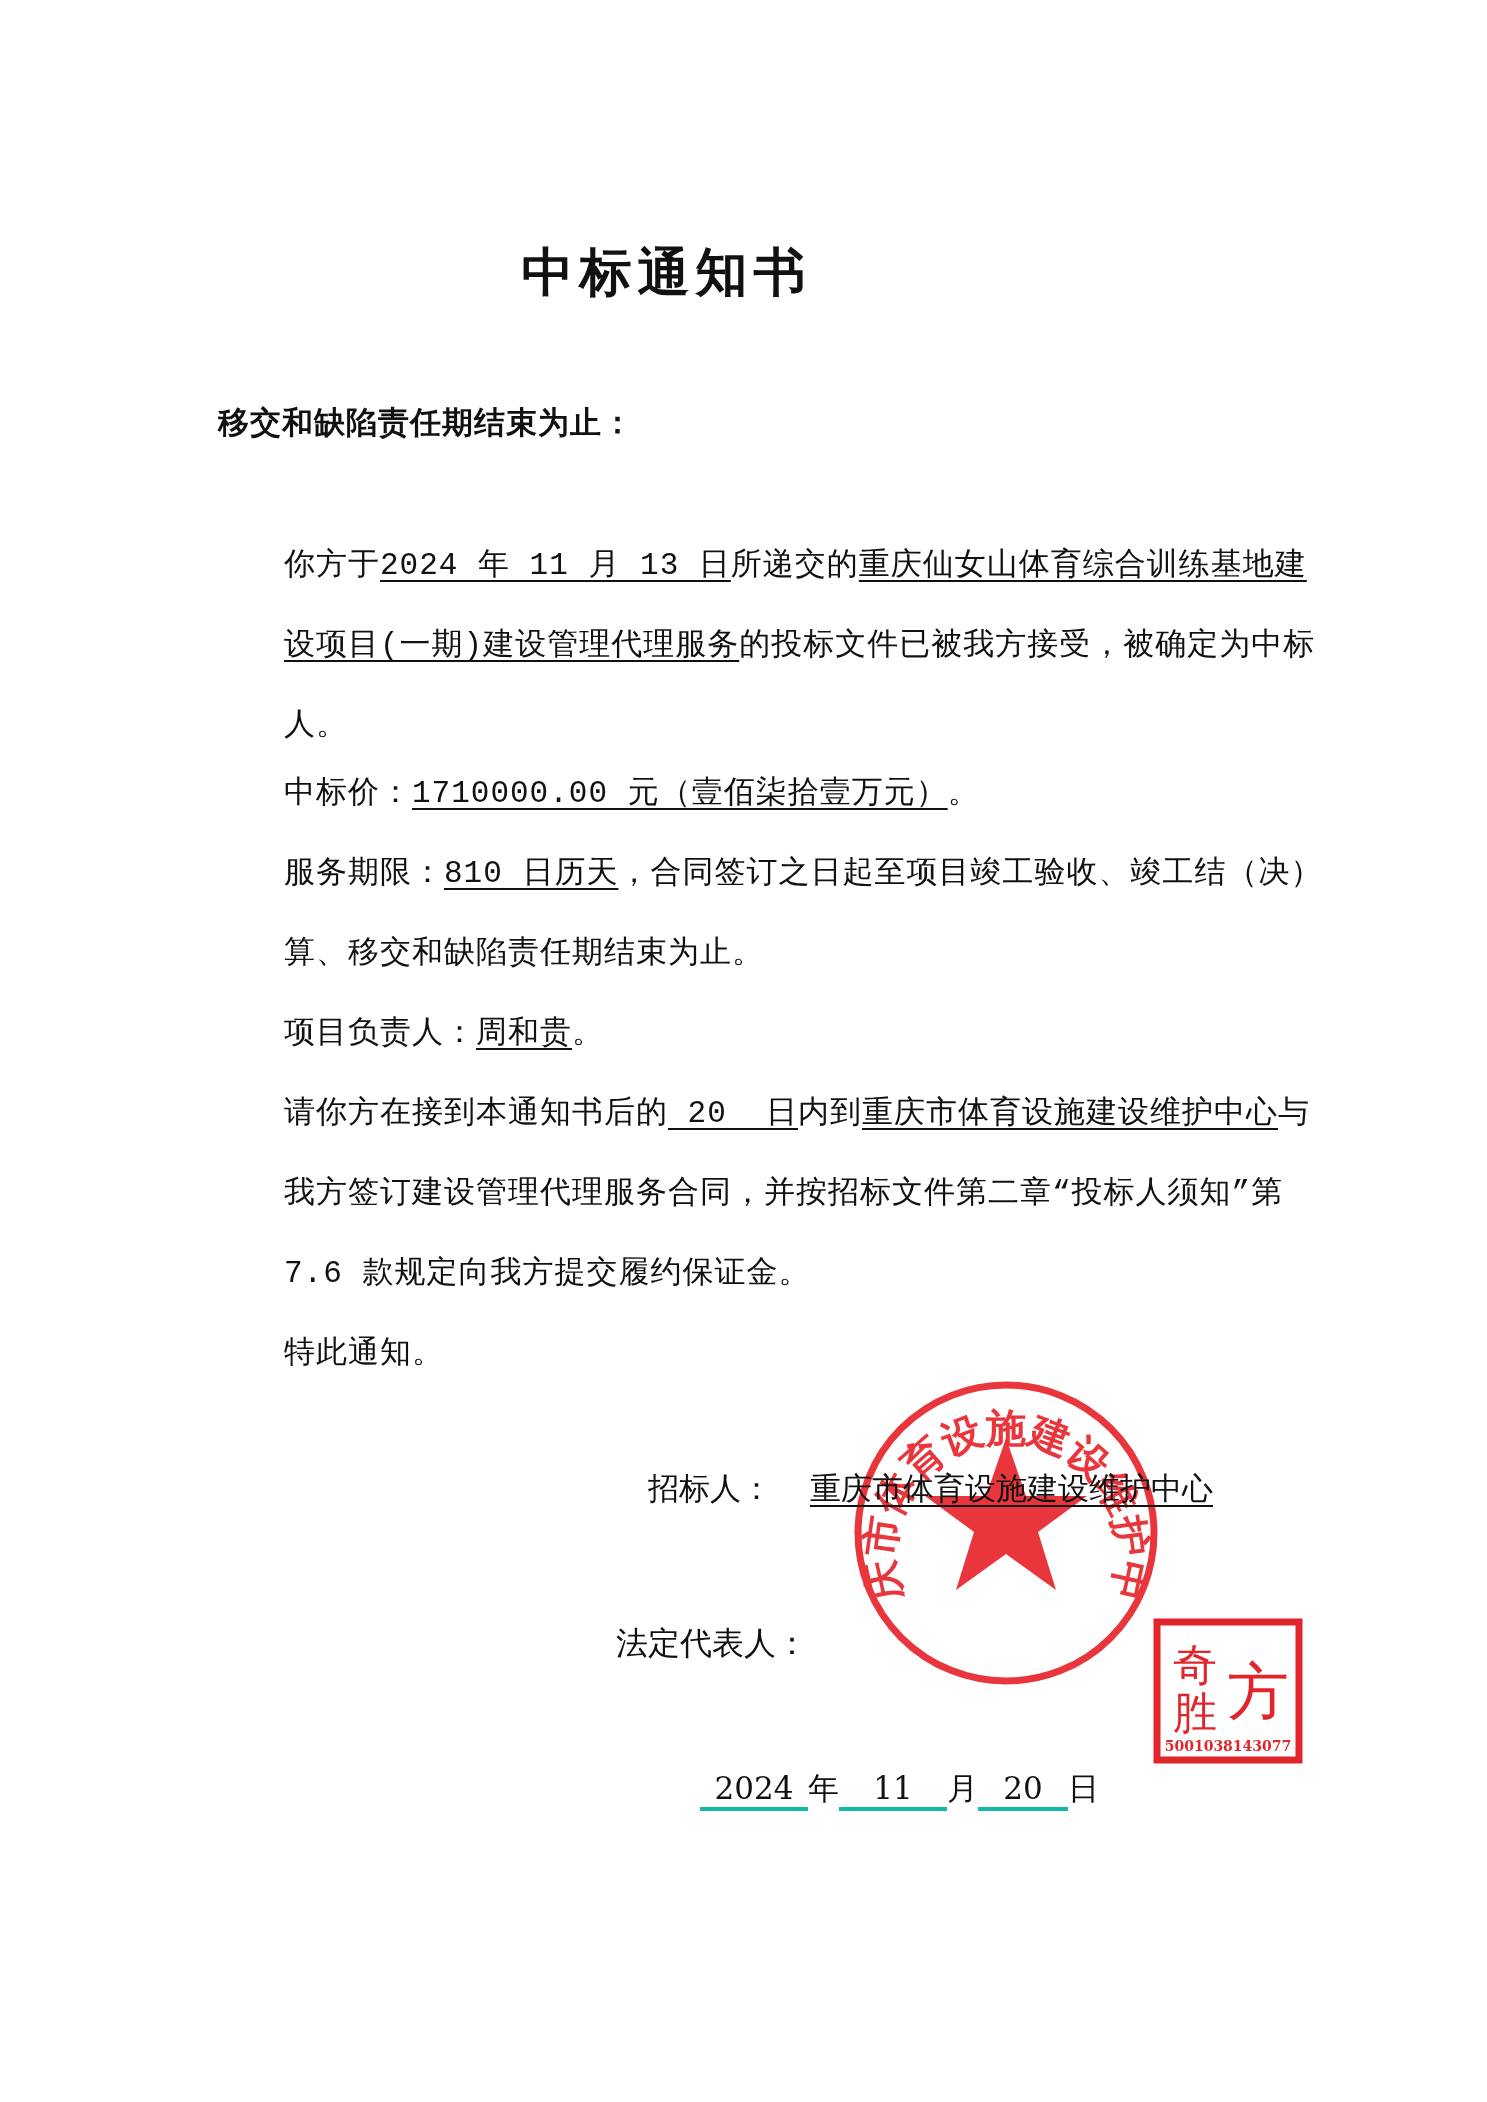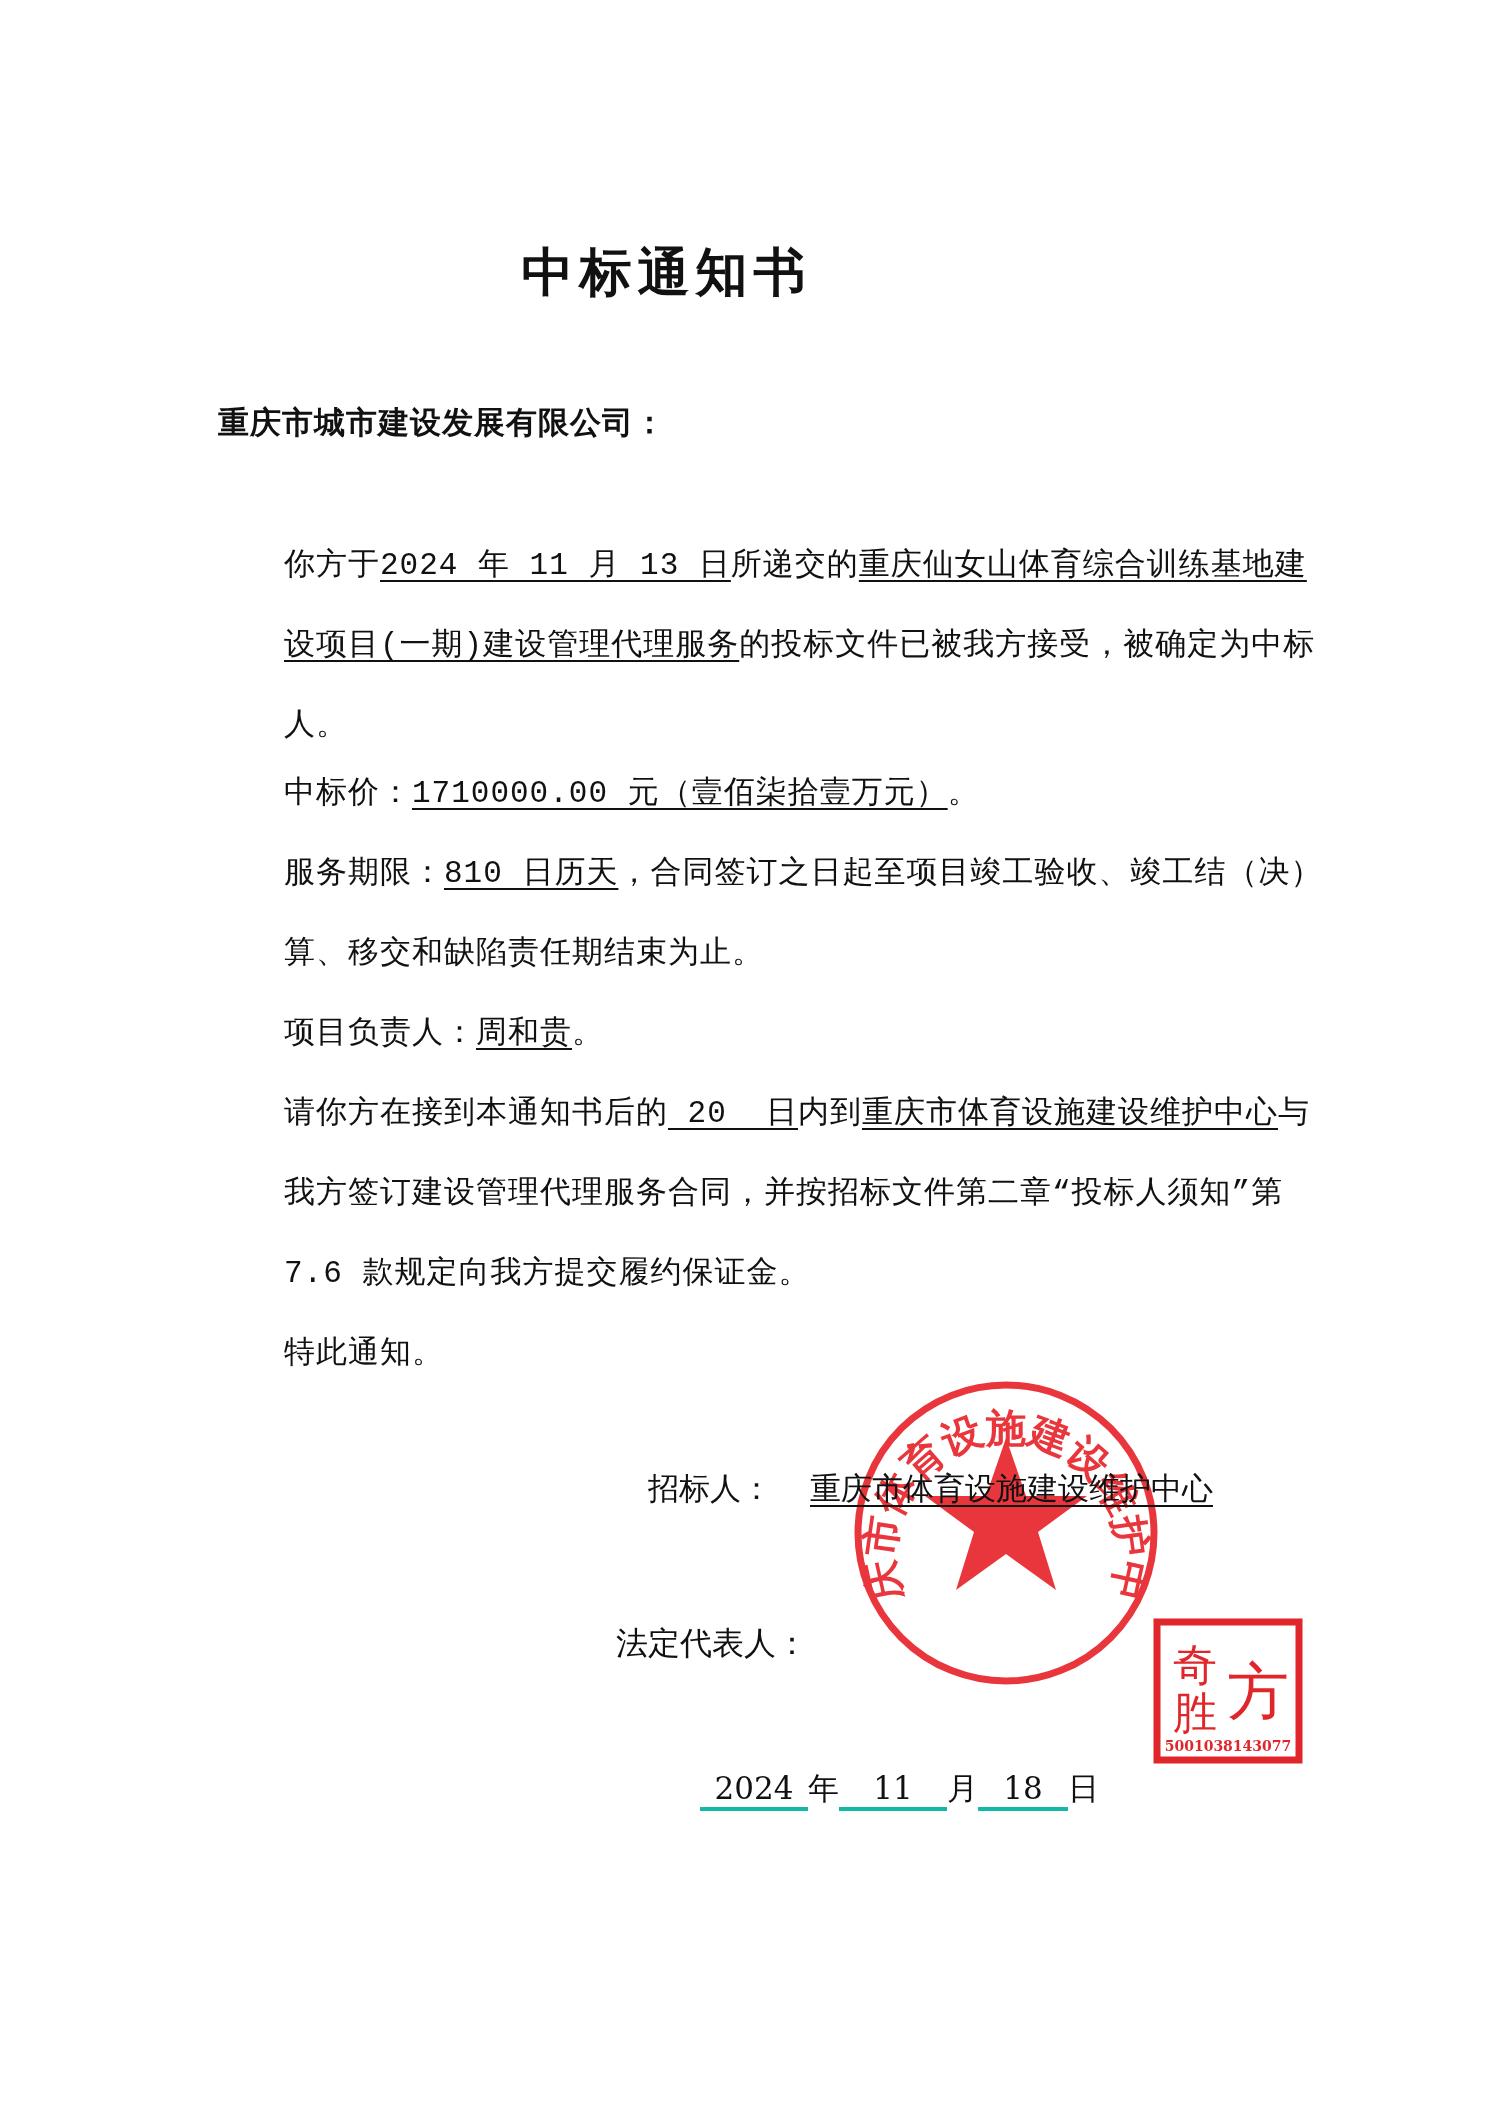--- a/index.html
+++ b/index.html
@@ -28,21 +28,21 @@
           font-family:"DejaVu Serif","Liberation Serif",serif; }
   .date .blank { display:inline-block; border-bottom:4px solid #14b8a6; text-align:center; line-height:38px; }
   .seal { position:absolute; left:851px; top:1378px; width:310px; height:310px; z-index:2; opacity:0.92; }
   .stamp { position:absolute; left:1153px; top:1618px; width:150px; height:146px; z-index:2; }
 </style>
 </head>
 <body>
 
 <div class="title">中标通知书</div>
 
-<div class="addressee">重庆市城市建设发展有限公司：</div>
+<div class="addressee">移交和缺陷责任期结束为止：</div>
 
 <div class="para p1 indent"><span>你方于</span><span class="u">2024 年 11 月 13 日</span><span>所递交的</span><span class="u">重庆仙女山体育综合训练基地建设项目(一期)建设管理代理服务</span><span>的投标文件已被我方接受，被确定为中标人。</span></div>
 
 <div class="para p2 indent"><span>中标价：</span><span class="u">1710000.00 元（壹佰柒拾壹万元）</span><span>。</span></div>
 
 <div class="para p3 indent"><span>服务期限：</span><span class="u">810 日历天</span><span>，合同签订之日起至项目竣工验收、竣工结（决）算、移交和缺陷责任期结束为止。</span></div>
 
 <div class="para p4 indent"><span>项目负责人：</span><span class="u">周和贵</span><span>。</span></div>
 
 <div class="para p5 indent"><span>请你方在接到本通知书后的</span><span class="u" style="white-space:pre"> 20  日</span><span>内到</span><span class="u">重庆市体育设施建设维护中心</span><span>与我方签订建设管理代理服务合同，并按招标文件第二章“投标人须知”第 7.6 款规定向我方提交履约保证金。</span></div>
@@ -66,14 +66,14 @@
 
 <svg class="stamp" viewBox="0 0 150 146">
   <rect x="4" y="4" width="142" height="138" fill="none" stroke="#e0262b" stroke-width="7"></rect>
   <text x="42" y="62" fill="#e0262b" font-family="DejaVu Serif, serif" font-size="44" text-anchor="middle">奇</text>
   <text x="42" y="110" fill="#e0262b" font-family="DejaVu Serif, serif" font-size="44" text-anchor="middle">胜</text>
   <text x="105" y="95" fill="#e0262b" font-family="DejaVu Serif, serif" font-size="62" text-anchor="middle">方</text>
   <text x="75" y="133" fill="#e0262b" font-family="DejaVu Serif, serif" font-size="14" font-weight="bold" text-anchor="middle">5001038143077</text>
 </svg>
 
 <div class="date">
-  <span class="blank" style="width:108px">2024</span><span>年</span><span class="blank" style="width:108px">11</span><span>月</span><span class="blank" style="width:90px">18</span><span>日</span>
+  <span class="blank" style="width:108px">2024</span><span>年</span><span class="blank" style="width:108px">11</span><span>月</span><span class="blank" style="width:90px">20</span><span>日</span>
 </div>
 
 </body></html>

